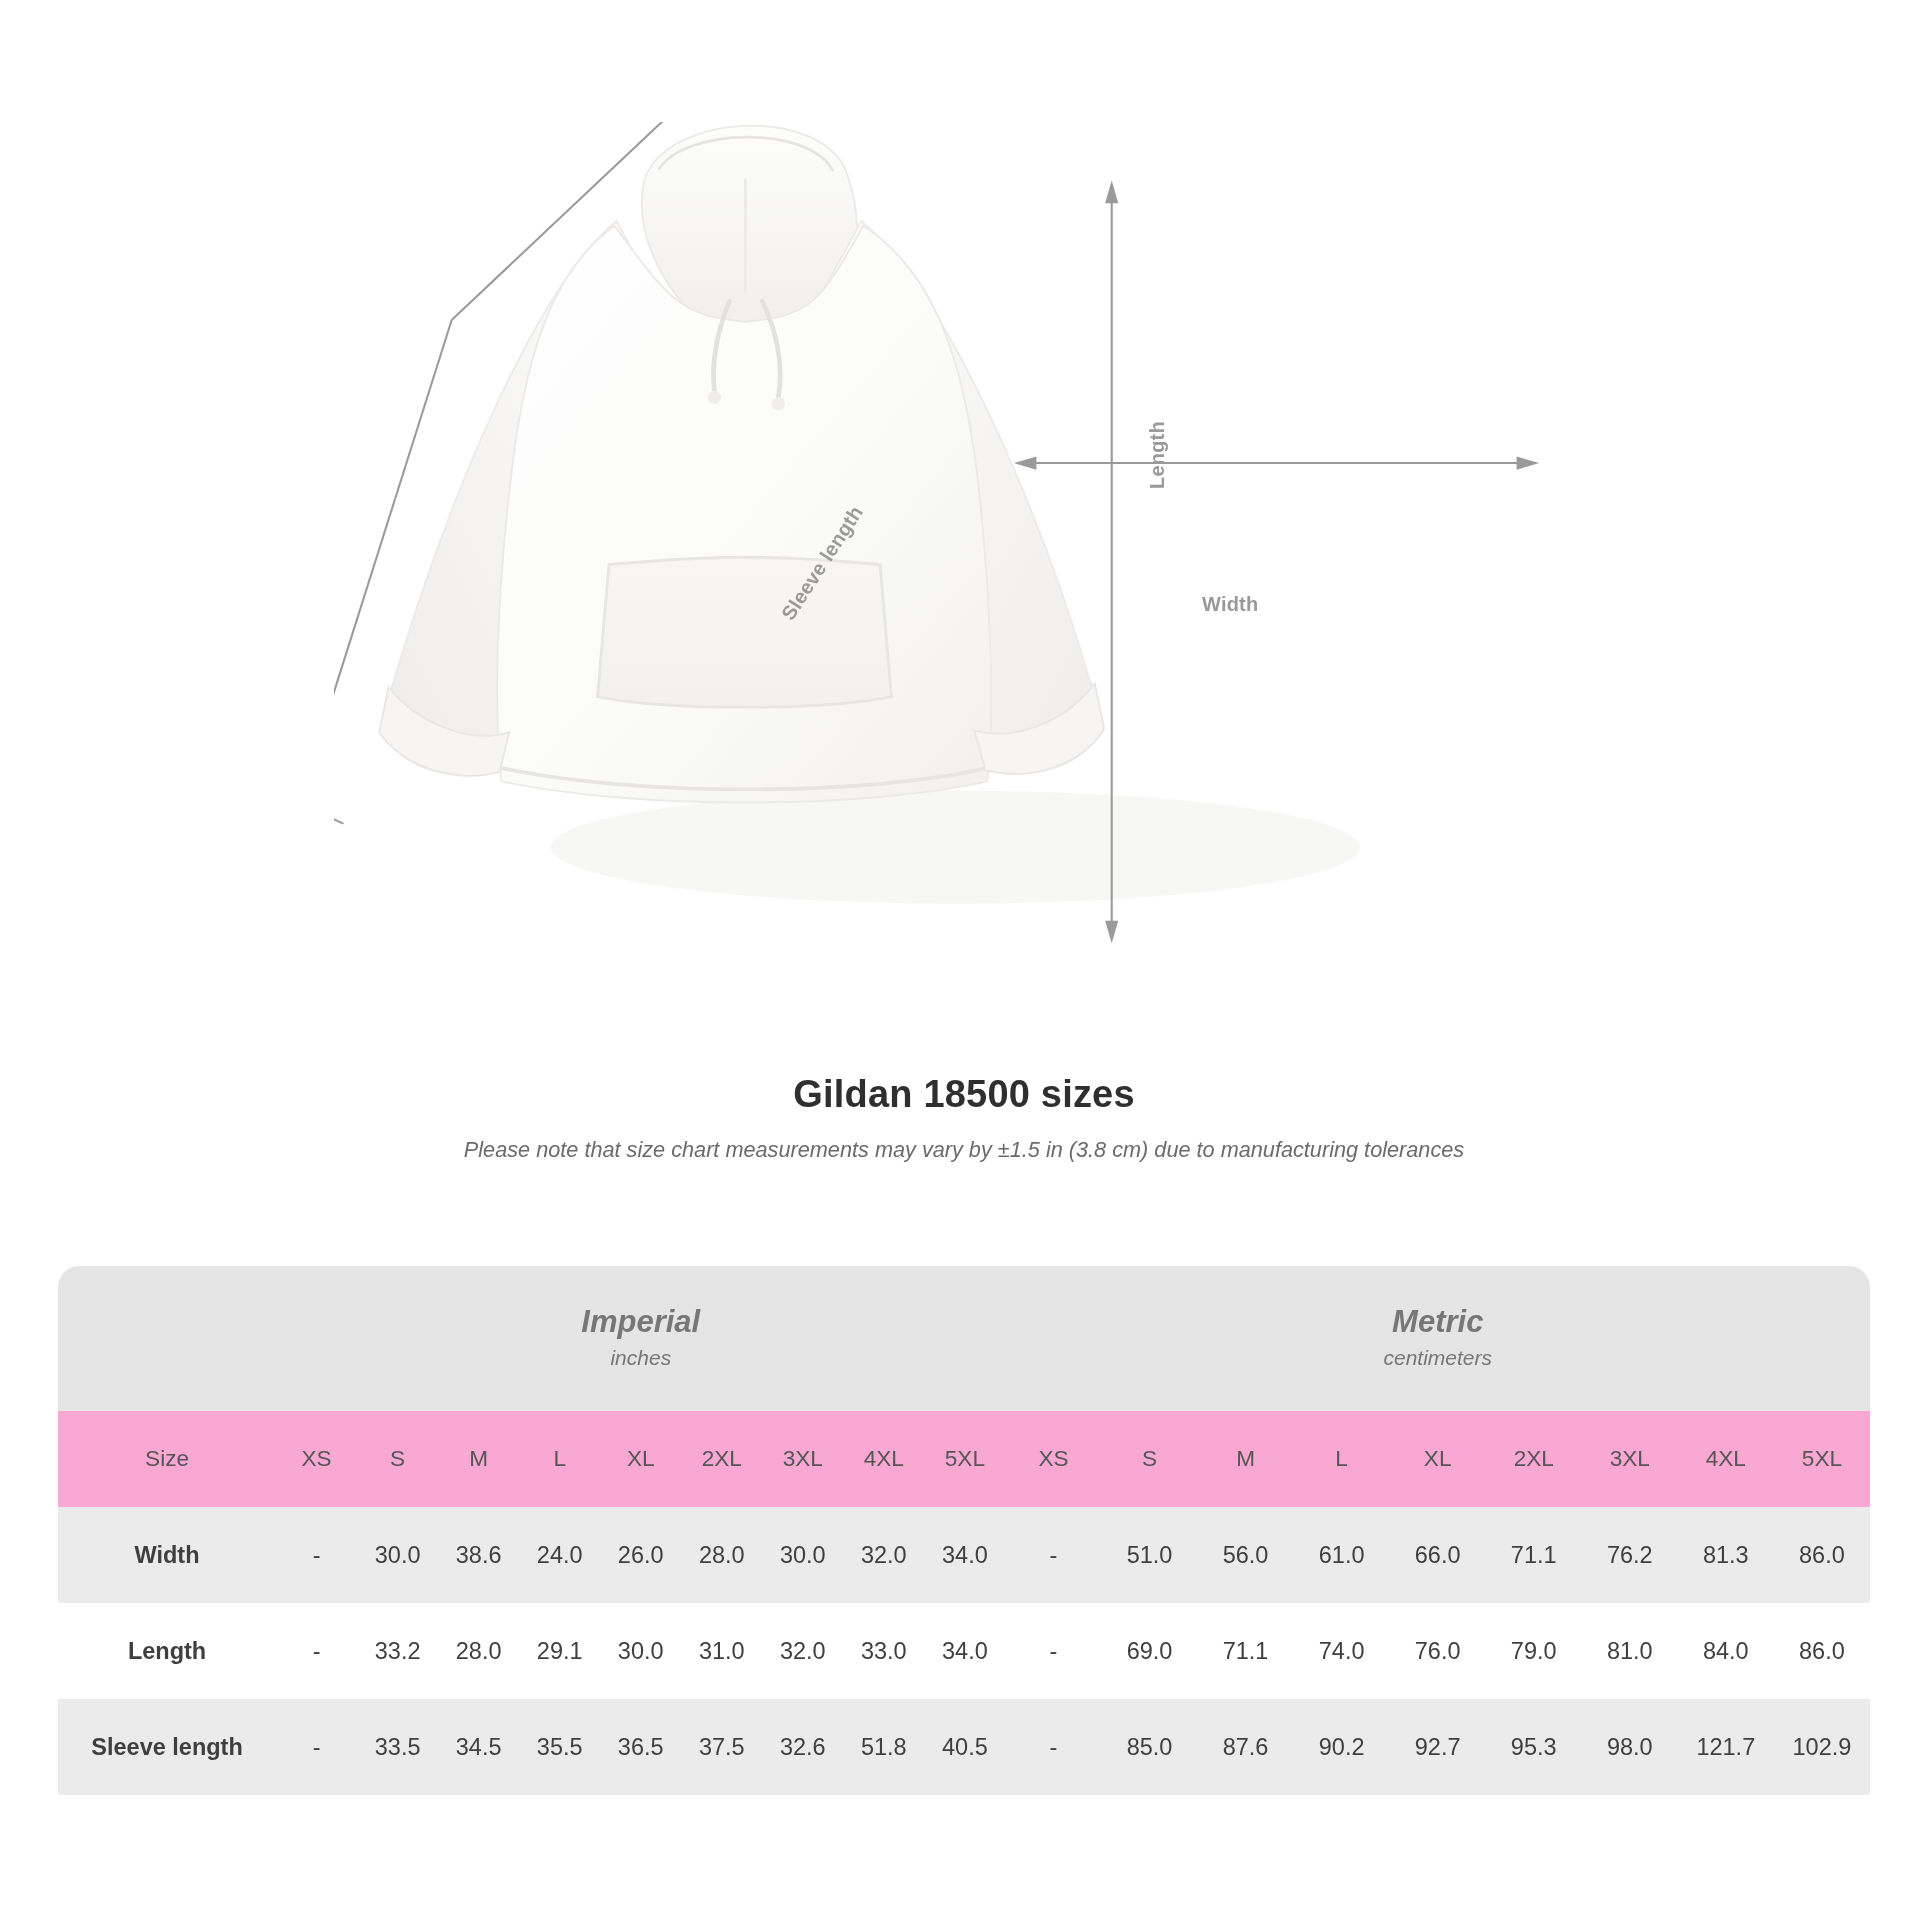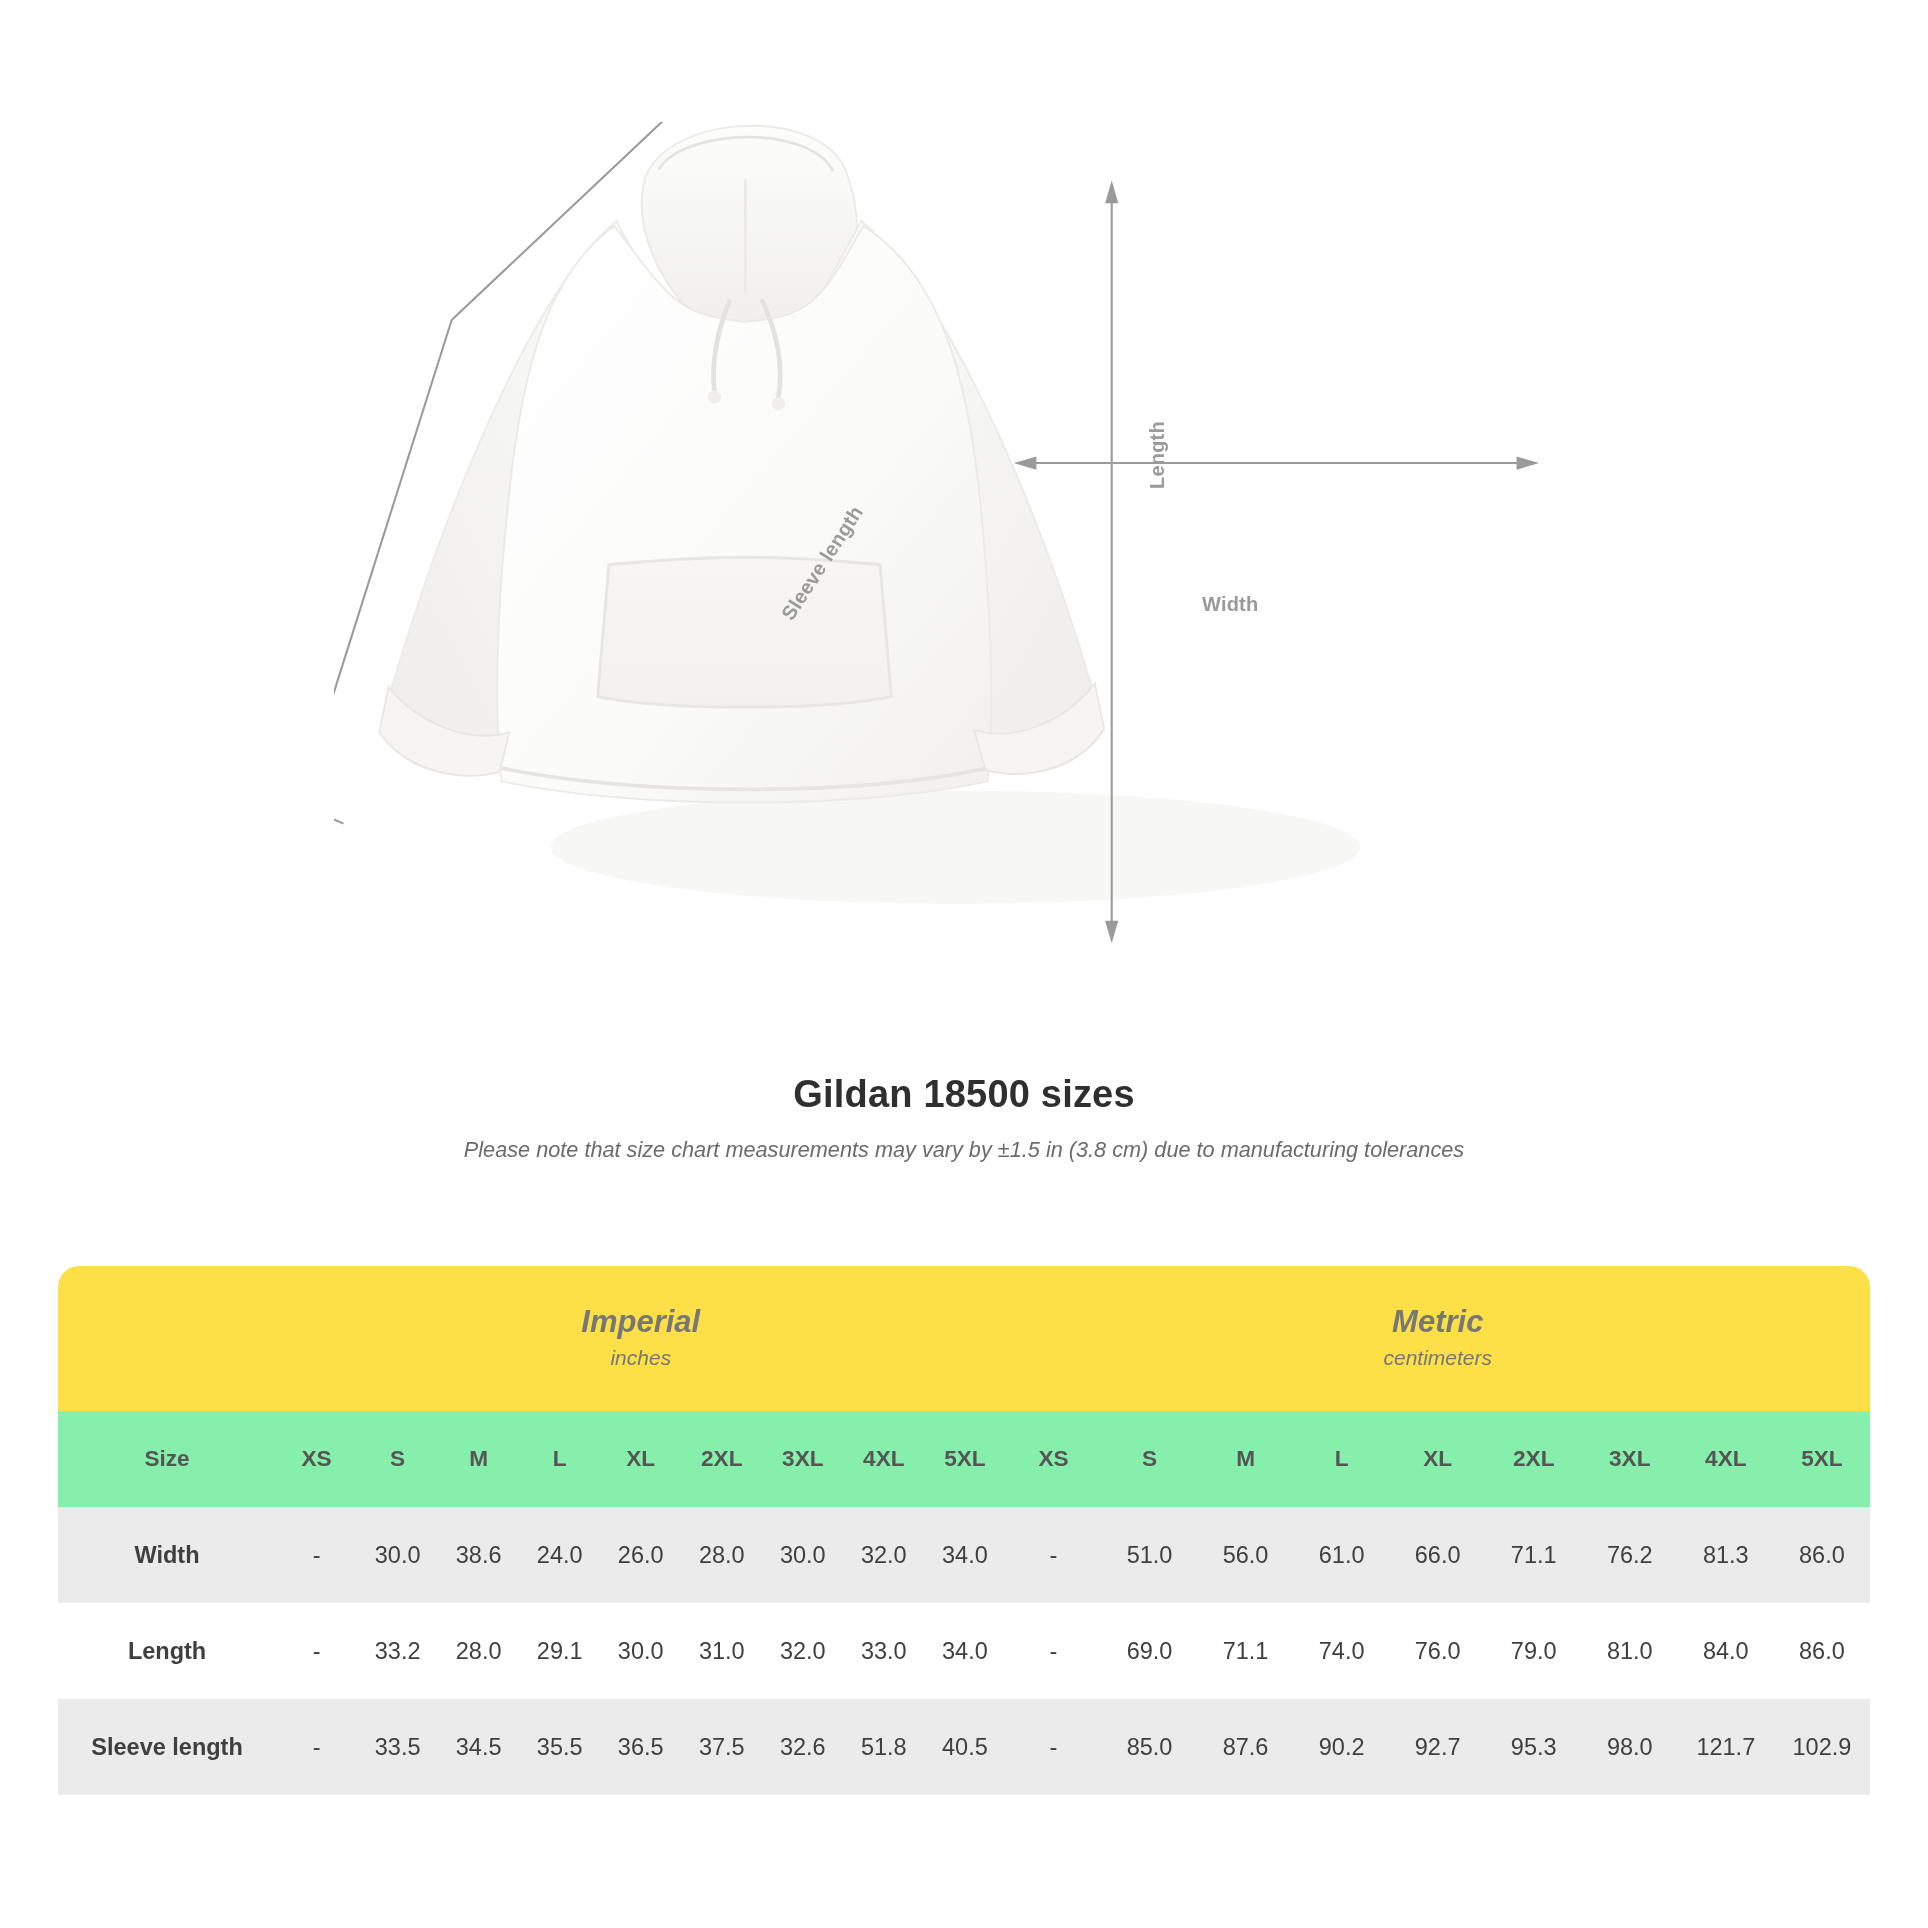--- a/index.html
+++ b/index.html
@@ -94,44 +94,44 @@
     width: 100%;
     border-collapse: collapse;
     table-layout: fixed;
   }
   table.size-table td, table.size-table th {
     text-align: center;
     vertical-align: middle;
   }
   .unit-head {
     height: 143px;
-    background: #fde047;
+    background: #e5e5e5;
   }
   .unit-head .unit-name {
     font-size: 31px;
     font-weight: bold;
     font-style: italic;
     color: #777777;
     line-height: 1.25;
   }
   .unit-head .unit-sub {
     font-size: 21px;
     font-style: italic;
     color: #777777;
     line-height: 1.5;
   }
   .corner-tl { border-top-left-radius: 21px; }
   .corner-tr { border-top-right-radius: 21px; }
 
   .hdr-row td {
     height: 94px;
     font-size: 22.6px;
-    font-weight: bold;
+    font-weight: normal;
     color: #555555;
-    background: #86efac;
+    background: #f9a8d4;
   }
   .row-label {
     font-size: 22.6px;
     font-weight: bold;
     color: #3f3f3f;
   }
   .data-row td {
     height: 94px;
     font-size: 23.5px;
     color: #3f3f3f;

